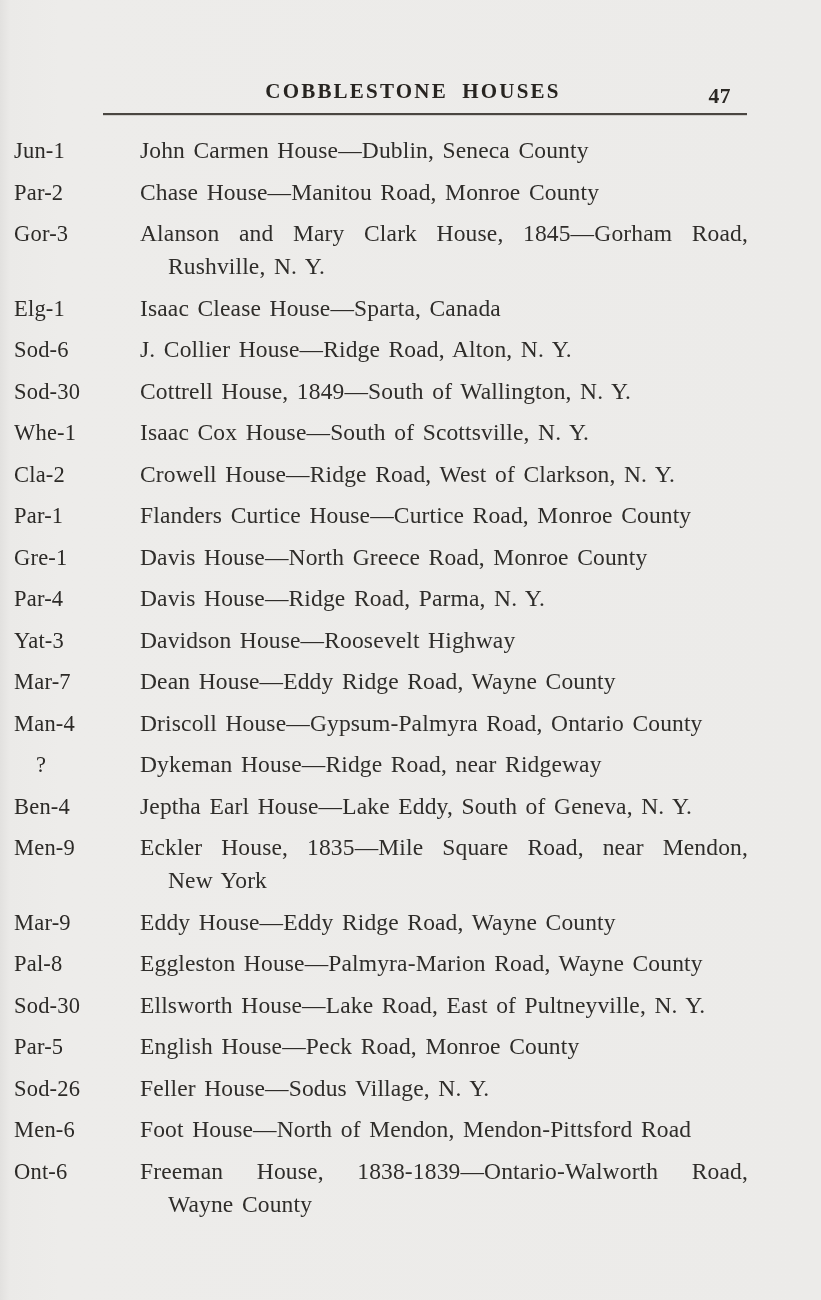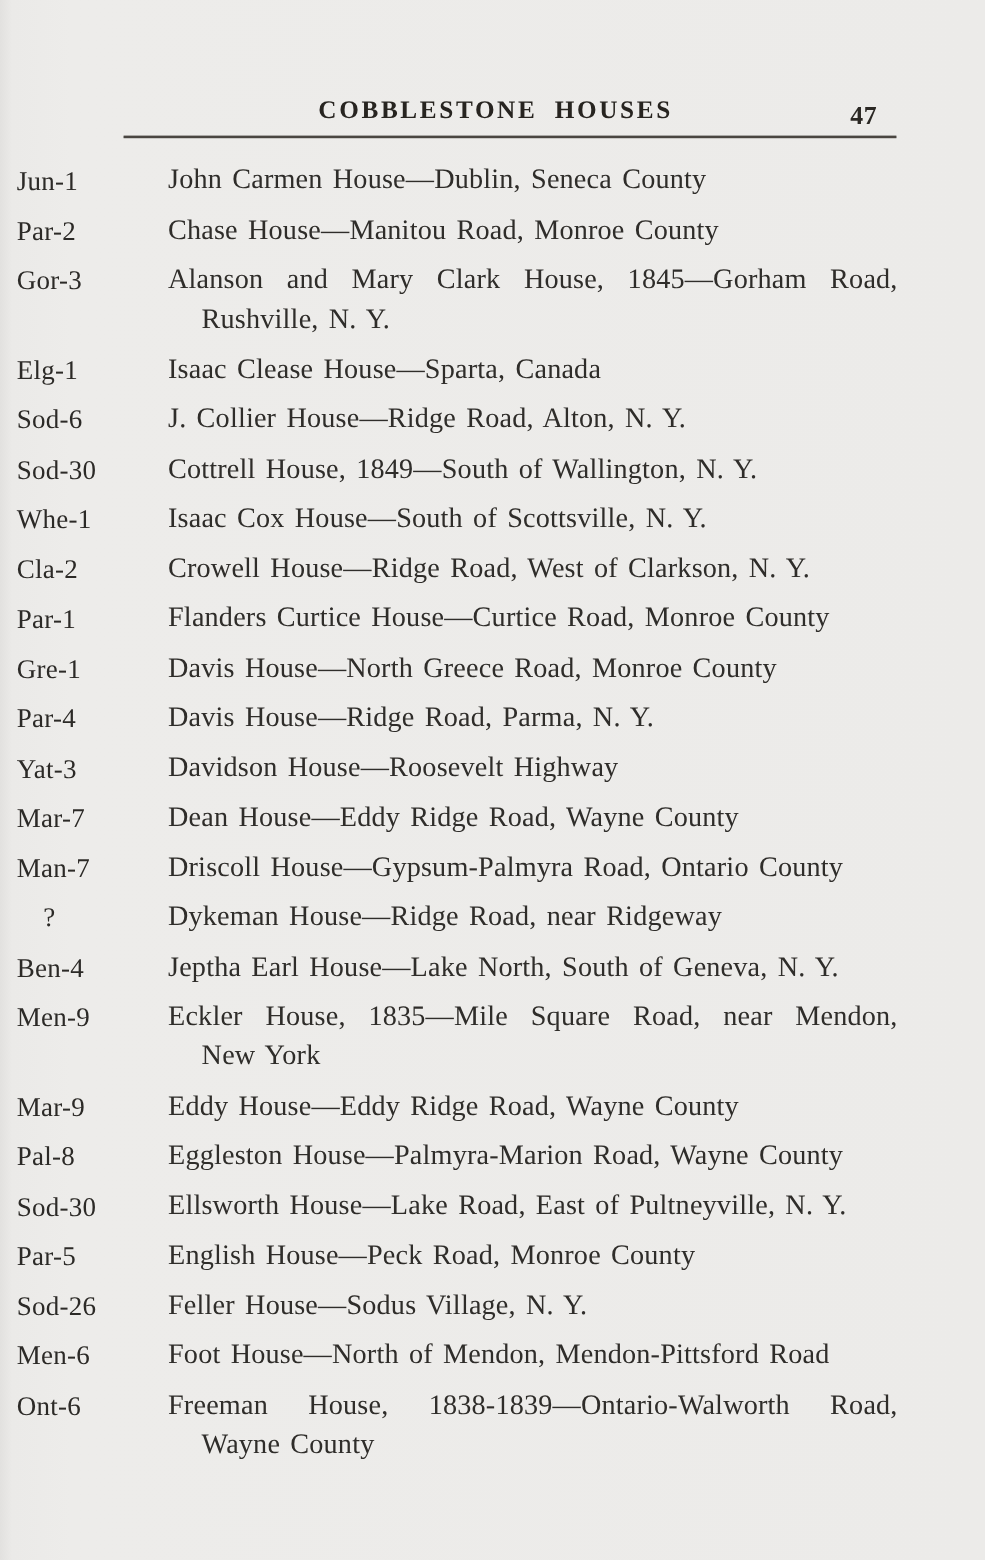--- a/index.html
+++ b/index.html
@@ -187,37 +187,37 @@
   </div>
 
   <div class="row">
     <div class="code">Mar-7</div>
     <div class="desc">
           <div class="line">Dean House—Eddy Ridge Road, Wayne County</div>
         </div>
   </div>
 
   <div class="row">
-    <div class="code">Man-7</div>
+    <div class="code">Man-4</div>
     <div class="desc">
           <div class="line">Driscoll House—Gypsum-Palmyra Road, Ontario County</div>
         </div>
   </div>
 
   <div class="row">
     <div class="code q">?</div>
     <div class="desc">
           <div class="line">Dykeman House—Ridge Road, near Ridgeway</div>
         </div>
   </div>
 
   <div class="row">
     <div class="code">Ben-4</div>
     <div class="desc">
-          <div class="line">Jeptha Earl House—Lake North, South of Geneva, N. Y.</div>
+          <div class="line">Jeptha Earl House—Lake Eddy, South of Geneva, N. Y.</div>
         </div>
   </div>
 
   <div class="row">
     <div class="code">Men-9</div>
     <div class="desc">
           <div class="line just">Eckler House, 1835—Mile Square Road, near Mendon,</div>
           <div class="line cont">New York</div>
         </div>
   </div>

